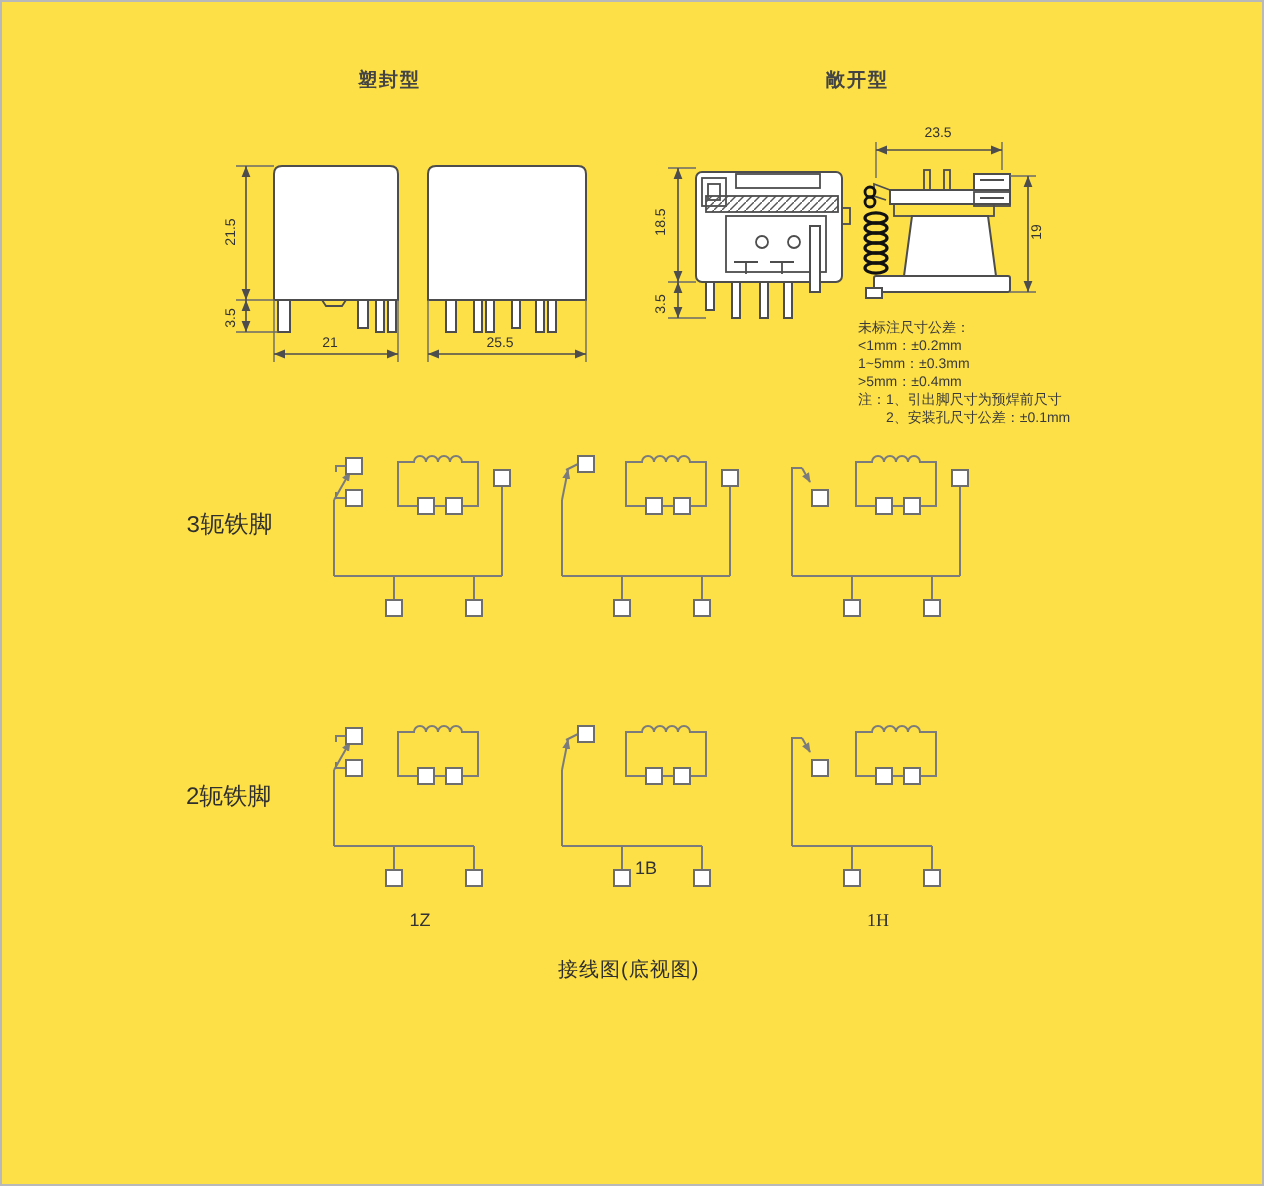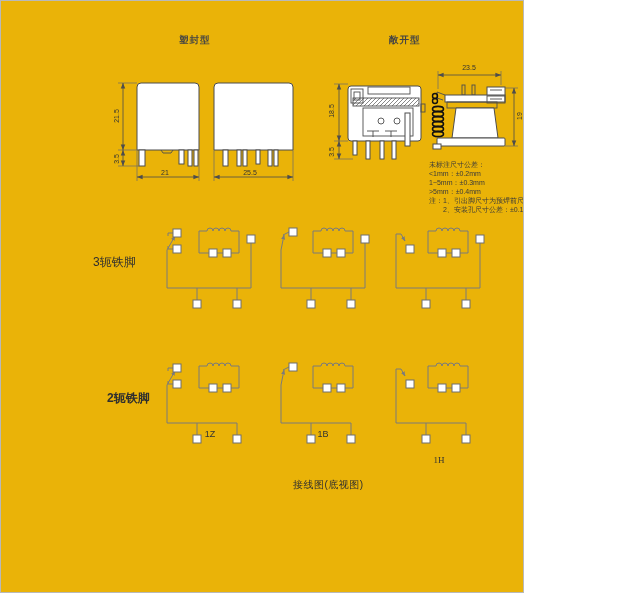--- a/index.html
+++ b/index.html
@@ -1,17 +1,17 @@
 <!DOCTYPE html>
 <html><head>
 <meta charset="utf-8">
 <style>
   html,body{margin:0;padding:0;background:#fff;}
   .page{
-    position:relative;width:524px;height:593px;background:#eab308;
+    position:relative;width:632px;height:593px;background:#fde047;
     border:1px solid #b9b9b9;box-sizing:border-box;overflow:hidden;
     font-family:"Liberation Sans","DejaVu Sans",sans-serif;color:#333;
   }
   svg{position:absolute;left:0;top:0;}
   .txt{position:absolute;white-space:nowrap;color:#3a3a3a;}
   .hdr{font-size:9.5px;letter-spacing:1px;font-weight:bold;color:#444;}
   .dim{position:absolute;font-size:7px;color:#333;transform:translate(-50%,-50%);white-space:nowrap;}
   .dimv{position:absolute;font-size:7px;color:#333;transform:translate(-50%,-50%) rotate(-90deg);white-space:nowrap;}
   .tol{position:absolute;left:428px;top:159px;font-size:7px;line-height:9px;color:#3a3a3a;}
   .tol div{white-space:nowrap;}
@@ -207,42 +207,42 @@
         <path d="M13,18 L17,25" class="sch" marker-end="url(#sarr)"></path>
         <rect x="50" y="33" width="8" height="8" class="schsq"></rect>
         <rect x="64" y="33" width="8" height="8" class="schsq"></rect>
         <rect x="34" y="84" width="8" height="8" class="schsq"></rect>
         <rect x="74" y="84" width="8" height="8" class="schsq"></rect>
         <rect x="18" y="29" width="8" height="8" class="schsq"></rect>
       </g>
     </svg>
 
   <span class="txt hdr" style="left:178px;top:33px;">塑封型</span>
-  <span class="txt hdr" style="left:388px;top:33px;">敞开型</span>
+  <span class="txt hdr" style="left:412px;top:33px;">敞开型</span>
 
   <span class="dimv" style="left:115px;top:115px;">21.5</span>
   <span class="dimv" style="left:115px;top:158px;">3.5</span>
   <span class="dim" style="left:164px;top:171px;">21</span>
   <span class="dim" style="left:249px;top:171px;">25.5</span>
   <span class="dimv" style="left:330px;top:110px;">18.5</span>
   <span class="dimv" style="left:330px;top:151px;">3.5</span>
   <span class="dim" style="left:468px;top:66px;">23.5</span>
   <span class="dimv" style="left:518px;top:115px;">19</span>
 
   <div class="tol">
     <div>未标注尺寸公差：</div>
     <div>&lt;1mm：±0.2mm</div>
     <div>1~5mm：±0.3mm</div>
     <div>&gt;5mm：±0.4mm</div>
     <div>注：1、引出脚尺寸为预焊前尺寸</div>
     <div class="indent">2、安装孔尺寸公差：±0.1mm</div>
   </div>
 
-  <span class="txt rowlbl" style="left:92px;top:253px;">3轭铁脚</span>
-  <span class="txt rowlbl" style="left:106px;top:389px;font-weight:bold;">2轭铁脚</span>
-
-  <span class="varlbl" style="left:209px;top:428px;">1Z</span>
+  <span class="txt rowlbl" style="left:92px;top:253px;font-family:Liberation Mono, monospace;">3轭铁脚</span>
+  <span class="txt rowlbl" style="left:92px;top:389px;">2轭铁脚</span>
+
+  <span class="varlbl" style="left:209px;top:454px;">1Z</span>
   <span class="varlbl" style="left:322px;top:428px;">1B</span>
   <span class="varlbl" style="left:438px;top:454px;font-family:Liberation Serif, serif;">1H</span>
 
-  <span class="txt caption" style="left:278px;top:477px;margin-left:14px;">接线图(底视图)</span>
+  <span class="txt caption" style="left:278px;top:477px;">接线图(底视图)</span>
 
 </div>
 
 </body></html>

